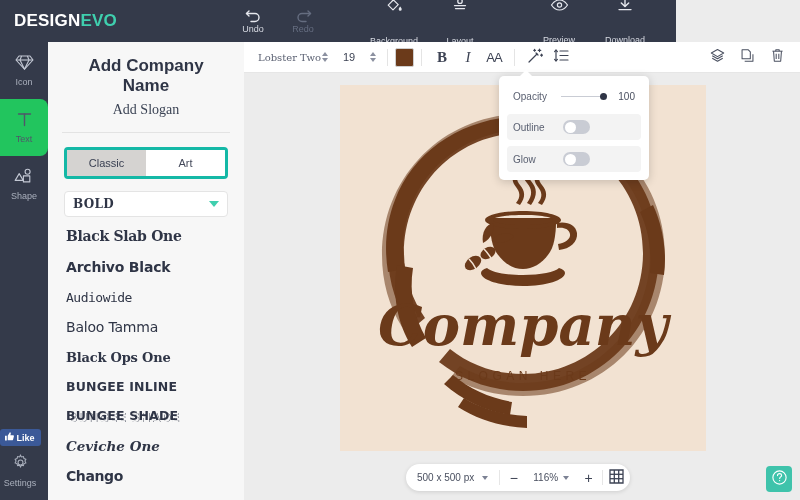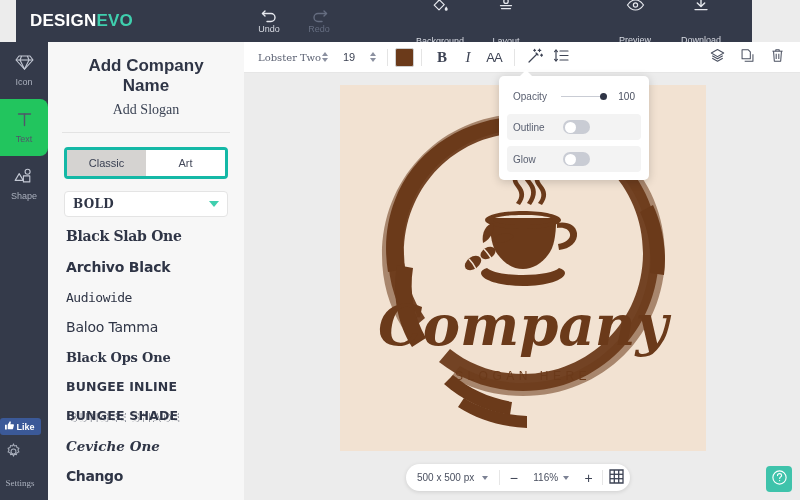--- a/index.html
+++ b/index.html
@@ -6,23 +6,23 @@
   html, body {
     width: 800px; height: 500px;
     overflow: hidden;
     font-family: "Liberation Sans", sans-serif;
     background: #ececec;
   }
   #app { position: relative; width: 800px; height: 500px; }
 
   
   .topbar {
-    position: absolute; top: 0; left: 0; width: 736px; height: 42px;
+    position: absolute; top: 0; left: 0; width: 676px; height: 42px;
     background: #343a4a;
-    display: flex; align-items: center; margin-left: 16px;
+    display: flex; align-items: center;
   }
   .brand {
     width: 228px; padding-left: 14px;
     font-size: 17px; font-weight: bold; letter-spacing: .2px;
     color: #ffffff; white-space: nowrap;
   }
   .brand .evo { color: #3fcfae; }
   .tb-group { display: flex; align-items: center; height: 42px; }
   .tb-btn {
     width: 50px; height: 42px;
@@ -56,22 +56,22 @@
     display: flex; flex-direction: column; align-items: center; gap: 8px;
     padding-bottom: 8px;
   }
   .fb-like {
     background: #3b5998; color: #fff; border-radius: 3px;
     font-size: 9px; font-weight: bold;
     padding: 3px 6px 3px 5px;
     display: flex; align-items: center; gap: 3px; cursor: pointer;
   }
   .settings-btn {
-    display: flex; flex-direction: column; gap: 14px;
-    cursor: pointer; padding-bottom: 4px; font-family: Liberation Serif, serif;
+    display: flex; flex-direction: column; align-items: center; gap: 3px;
+    cursor: pointer; padding-bottom: 4px;
   }
   .settings-btn .lbl { font-size: 9px; color: #aab0bd; }
 
   
   .panel {
     position: absolute; top: 42px; left: 48px; width: 196px; height: 458px;
     background: #f7f7f7; overflow: hidden;
   }
   .panel-title {
     text-align: center; font-size: 17px; font-weight: bold;

